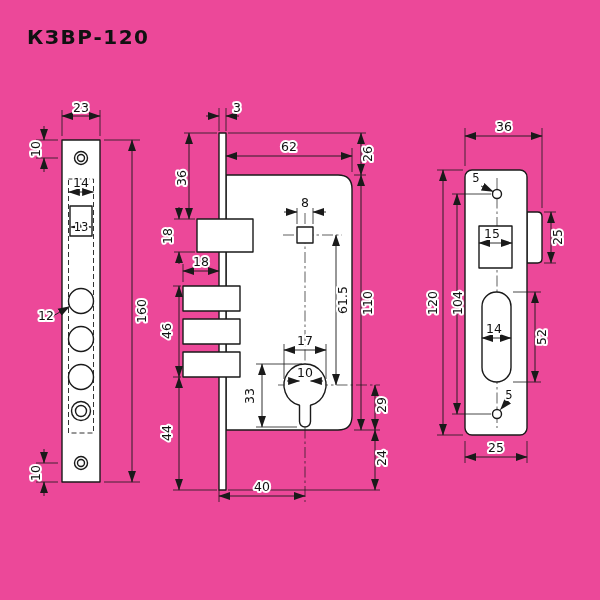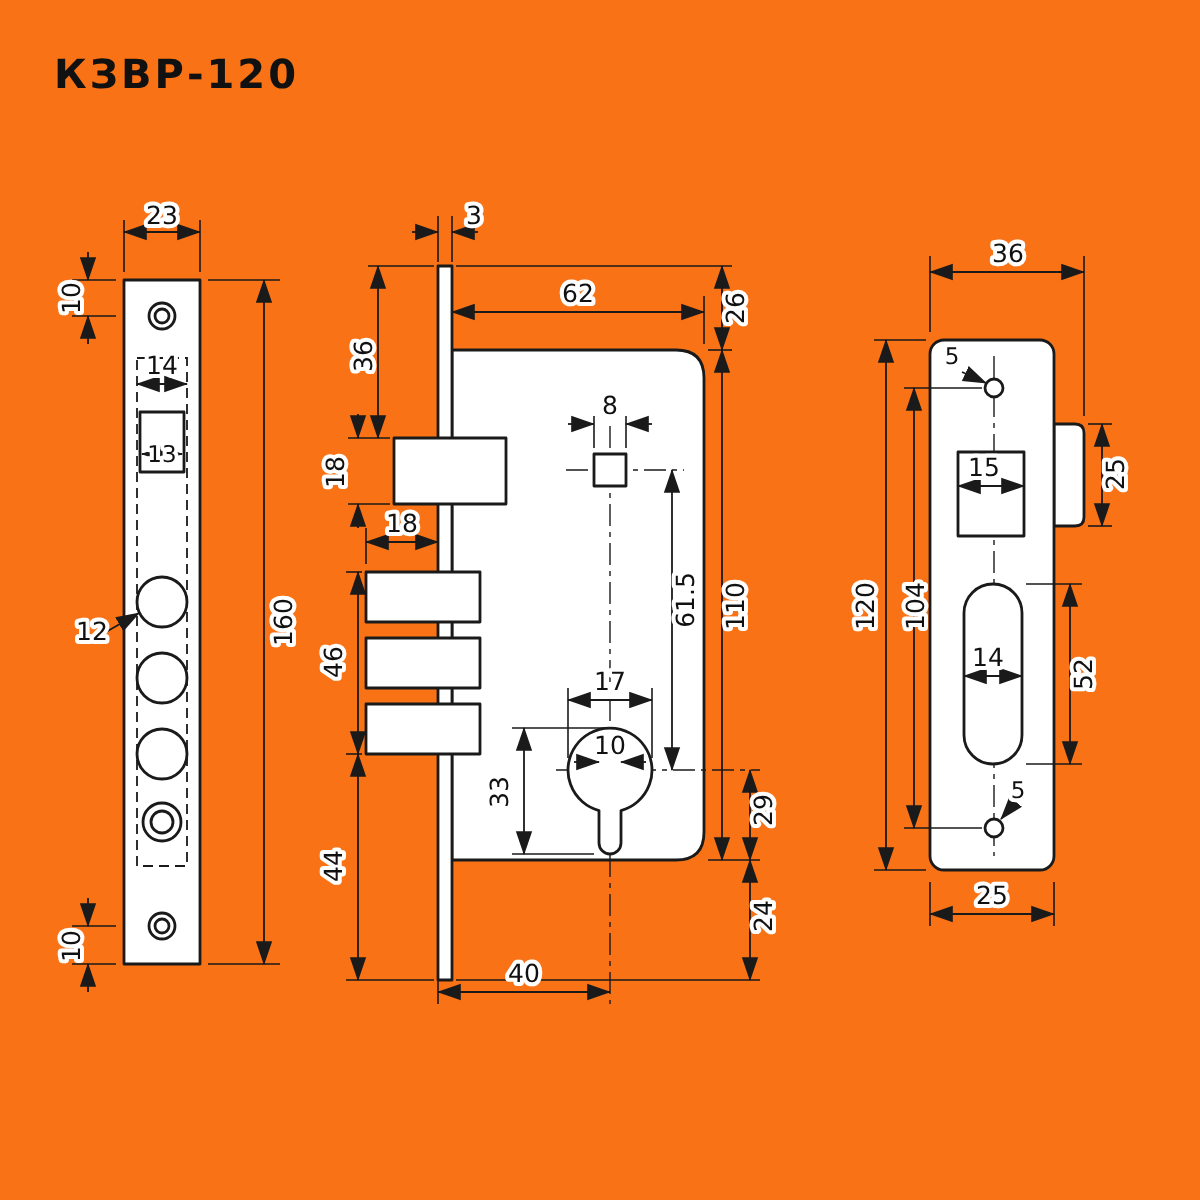--- a/index.html
+++ b/index.html
@@ -1,16 +1,16 @@
 <!DOCTYPE html>
 <html><head>
 <meta charset="utf-8">
 <style>
   html,body { margin:0; padding:0; background:#ffffff; }
-  .page { width:600px; height:600px; background:#f97316; position:relative; overflow:hidden; }
+  .page { width:600px; height:600px; background:#ec4899; position:relative; overflow:hidden; }
   svg { display:block; }
   .obj  { fill:#ffffff; stroke:#1a1a1a; stroke-width:1.4; stroke-linejoin:round; }
   .objn { fill:none;    stroke:#1a1a1a; stroke-width:1.4; stroke-linejoin:round; }
   .thin { fill:none; stroke:#1a1a1a; stroke-width:0.8; }
   .dl   { fill:none; stroke:#1a1a1a; stroke-width:0.9; }
   .dash { fill:none; stroke:#1a1a1a; stroke-width:0.9; stroke-dasharray:5 3; }
   .cl   { fill:none; stroke:#1a1a1a; stroke-width:0.7; stroke-dasharray:11 3 2.5 3; }
   .dim  { font-family:"DejaVu Sans",sans-serif; font-size:12.5px; fill:#111;
           paint-order:stroke; stroke:#ffffff; stroke-width:4px; stroke-linejoin:round;
           text-anchor:middle; }

